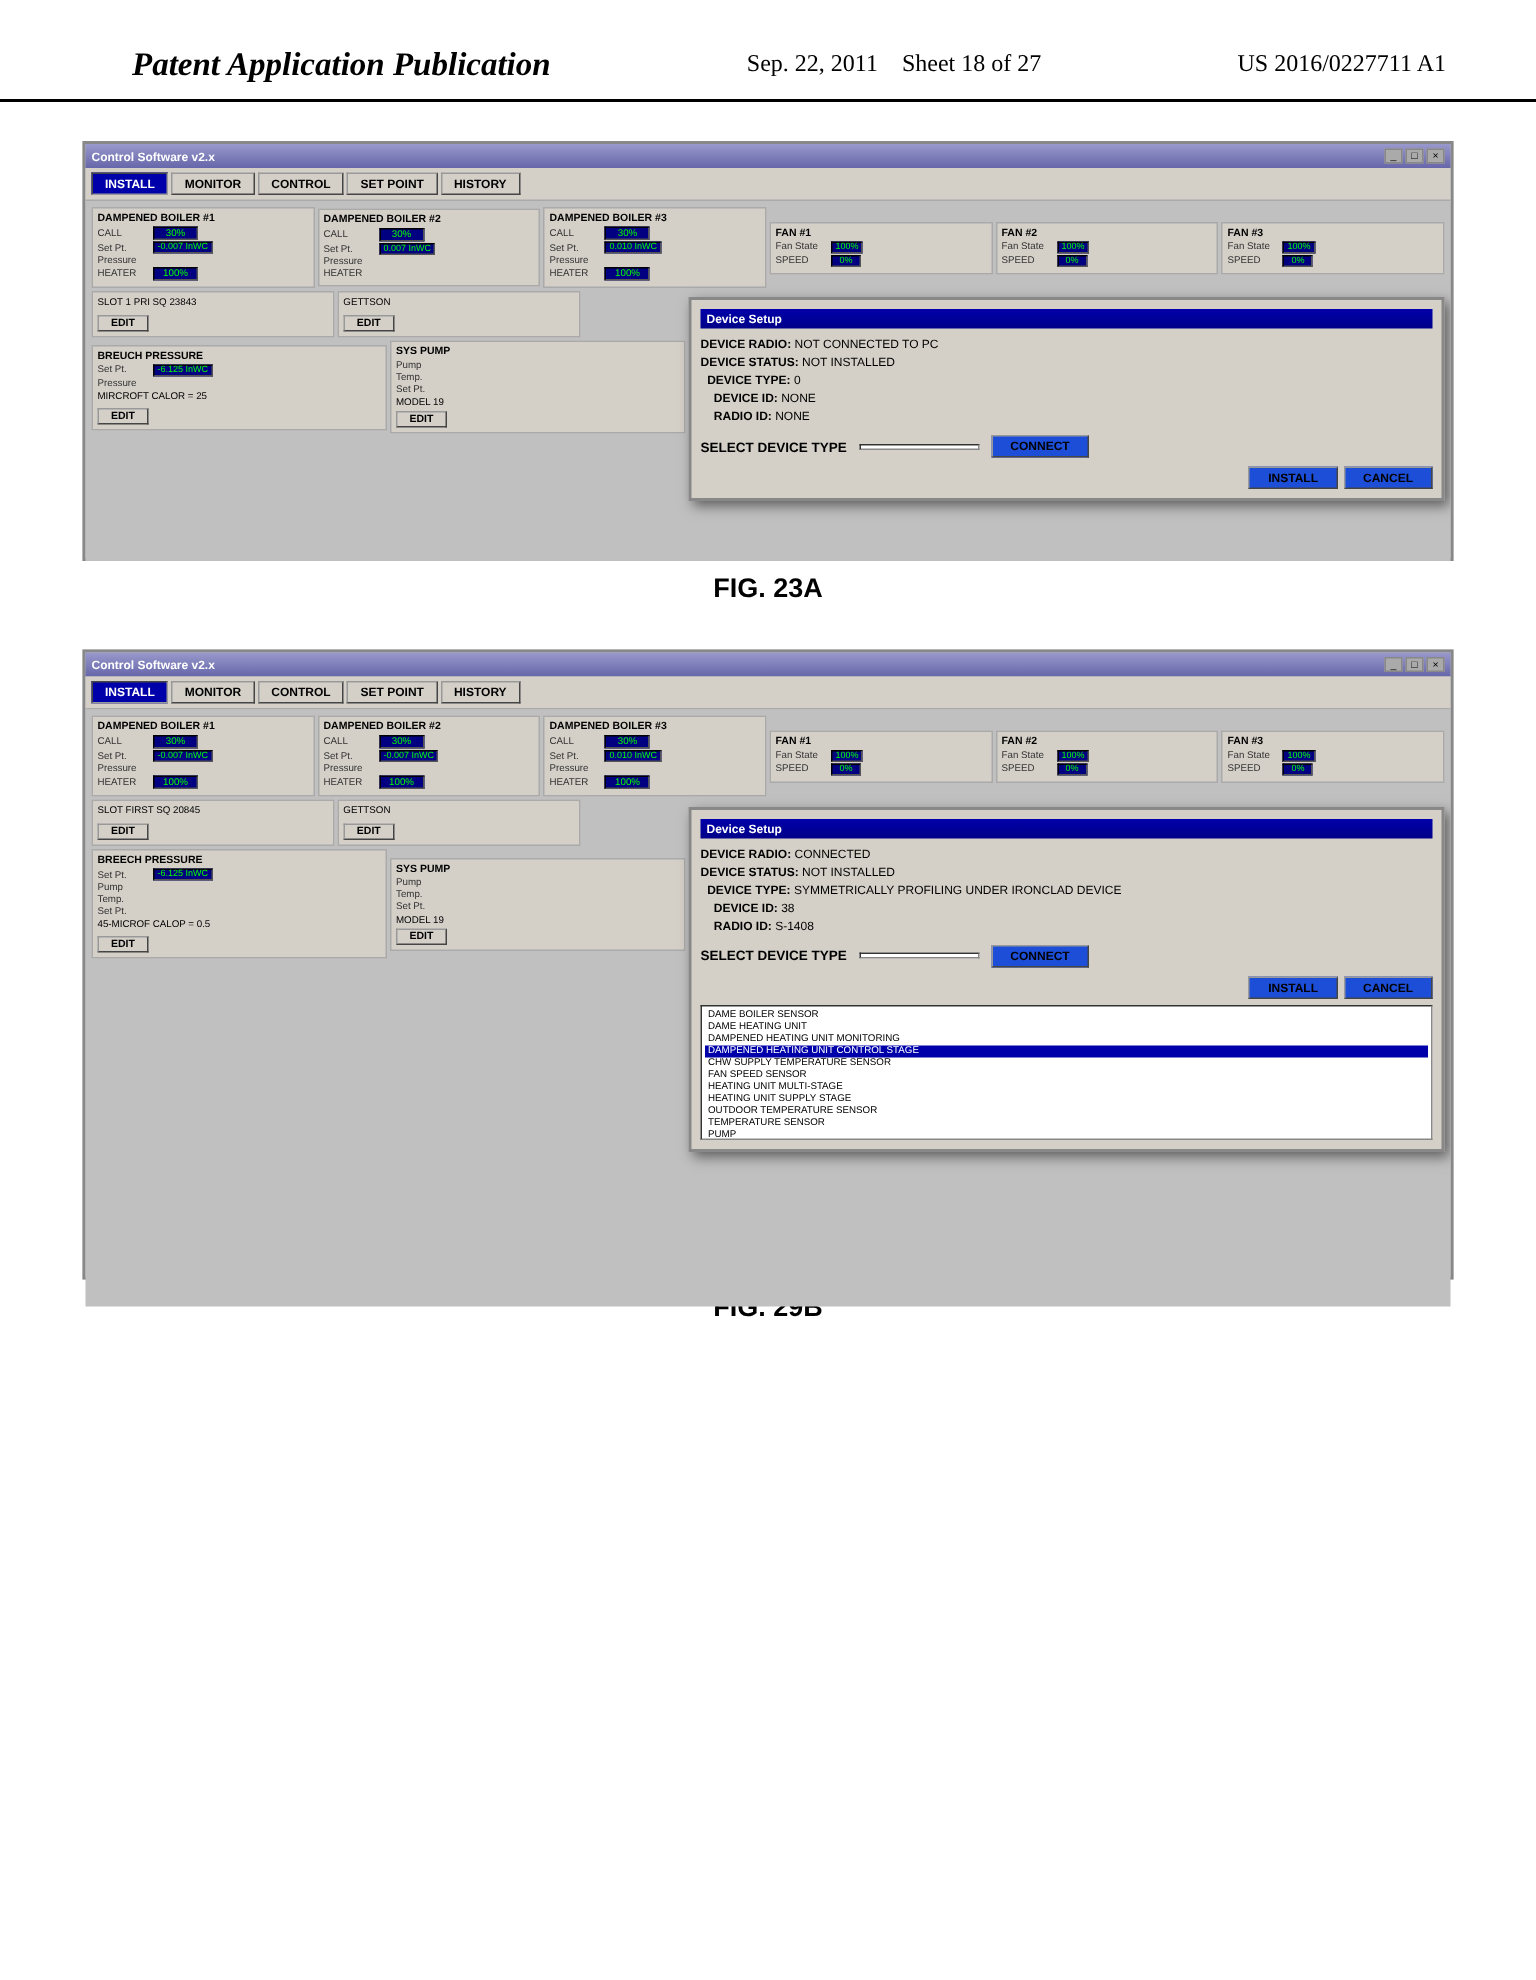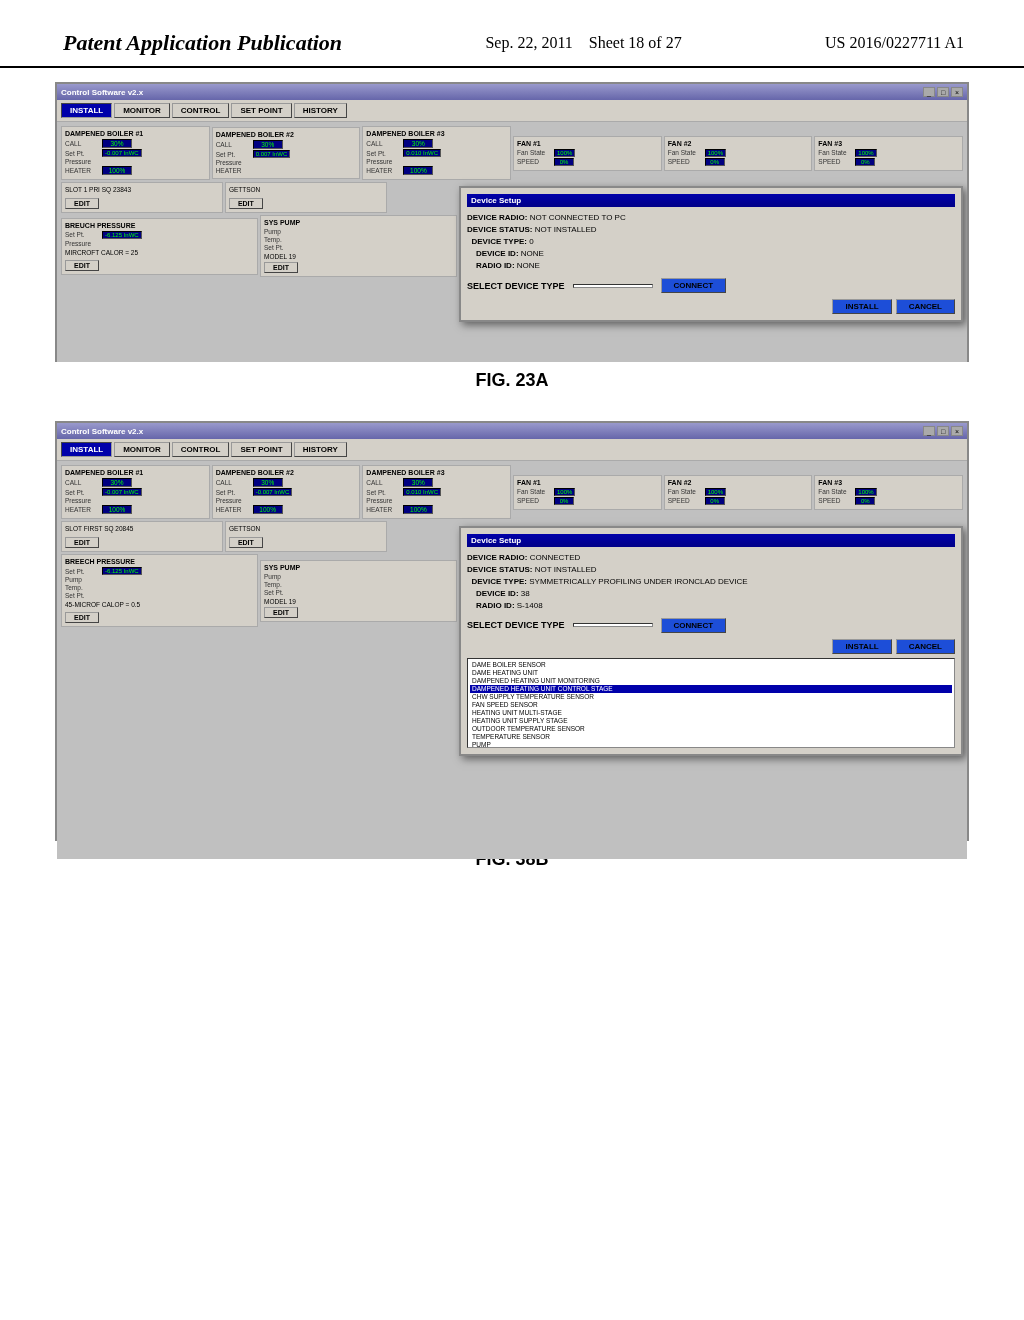--- a/index.html
+++ b/index.html
@@ -9,23 +9,23 @@
       background: #ffffff;
       font-family: 'Times New Roman', Times, serif;
       overflow: hidden;
     }
 
     
     .page-header {
       display: flex;
       justify-content: space-between;
       align-items: flex-start;
-      padding: 30px 60px 10px 63px;
+      padding: 30px 60px 10px 88px;
       border-bottom: 2px solid #000;
-      margin-bottom: 4px;
+      margin-bottom: 16px;
     }
     .header-left {
       font-size: 22px;
       font-weight: bold;
       font-style: italic;
     }
     .header-center {
       font-size: 16px;
       text-align: center;
       padding-top: 4px;
@@ -689,16 +689,16 @@
                 <div class="device-list-item">TEMPERATURE SENSOR</div>
                 <div class="device-list-item">PUMP</div>
 
               </div>
             </div>
           </div>
         </div>
       </div>
     </div>
 
-    <div class="figure-label">FIG. 38B</div>
+    <div class="figure-label">FIG. 29B</div>
   </div>
 
 </div>
 
 </body></html>

